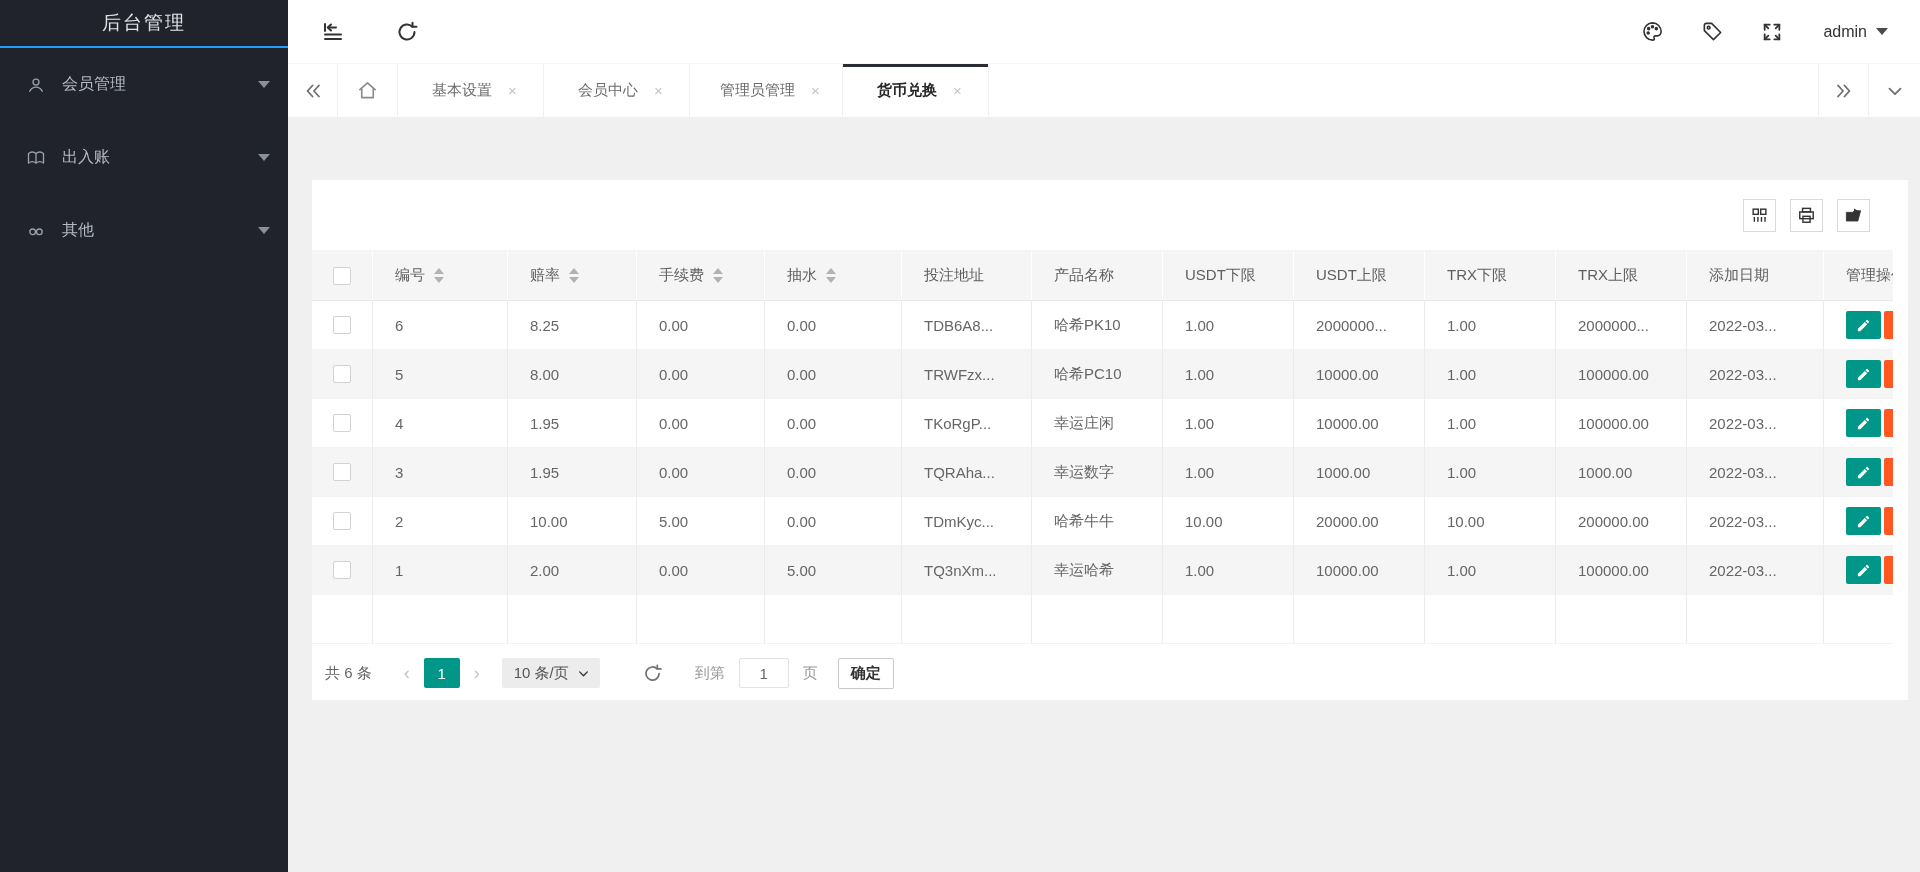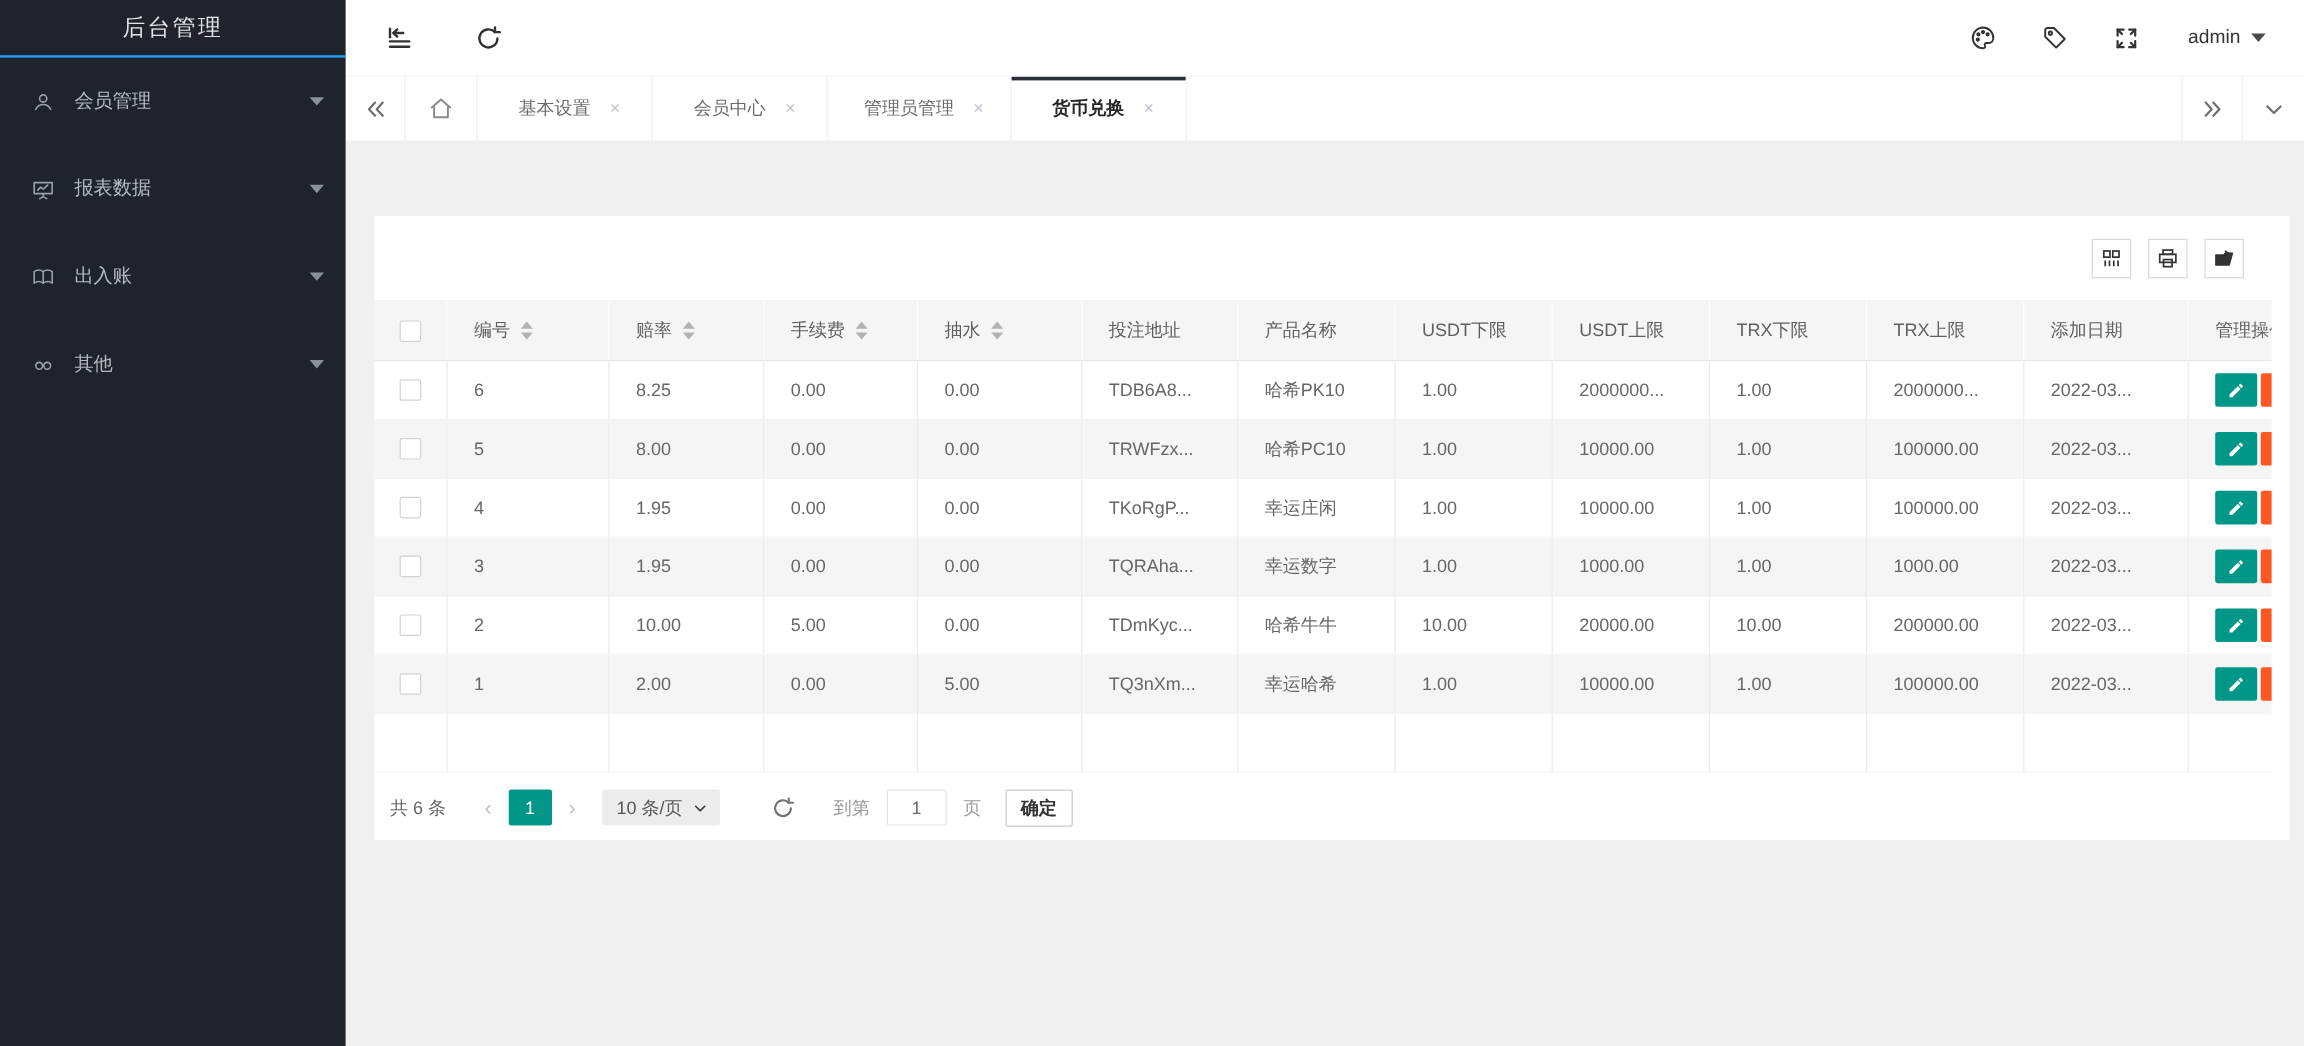--- a/index.html
+++ b/index.html
@@ -80,31 +80,20 @@
     <span class="s-icon">
       <svg viewBox="0 0 24 24" width="20" height="20" fill="none" stroke-width="1.6" stroke-linecap="round">
         <circle cx="12" cy="8.5" r="3.6"></circle>
         <path d="M4.5 19.5c1.6-3.4 4.3-5 7.5-5s5.9 1.6 7.5 5"></path>
       </svg>
     </span>
     <span class="label">会员管理</span>
     <span class="caret-down"></span>
   </div>
 
-  <div class="side-item">
-    <span class="s-icon">
-      <svg viewBox="0 0 24 24" width="20" height="20" fill="none" stroke-width="1.6" stroke-linecap="round" stroke-linejoin="round">
-        <rect x="3" y="5" width="18" height="11"></rect>
-        <path d="M6.5 12.5l3-3 2.5 2 4.5-4"></path>
-        <path d="M12 16v3M8.5 21l3.5-2 3.5 2"></path>
-      </svg>
-    </span>
-    <span class="label">报表数据</span>
-    <span class="caret-down"></span>
-  </div>
 
   <div class="side-item">
     <span class="s-icon">
       <svg viewBox="0 0 24 24" width="20" height="20" fill="none" stroke-width="1.6" stroke-linecap="round" stroke-linejoin="round">
         <path d="M3 6.5c3-2.2 6-2.2 9 0c3-2.2 6-2.2 9 0V18c-3-2.2-6-2.2-9 0c-3-2.2-6-2.2-9 0z"></path>
         <path d="M12 6.5V18"></path>
       </svg>
     </span>
     <span class="label">出入账</span>
     <span class="caret-down"></span>

